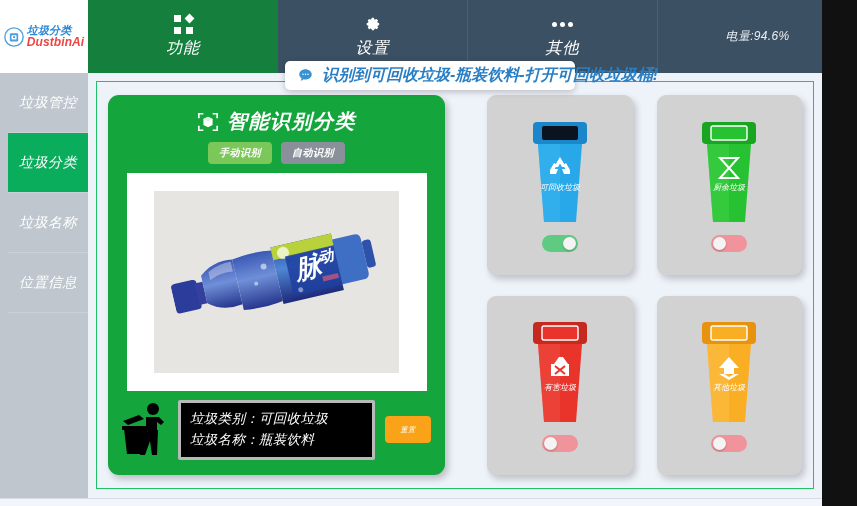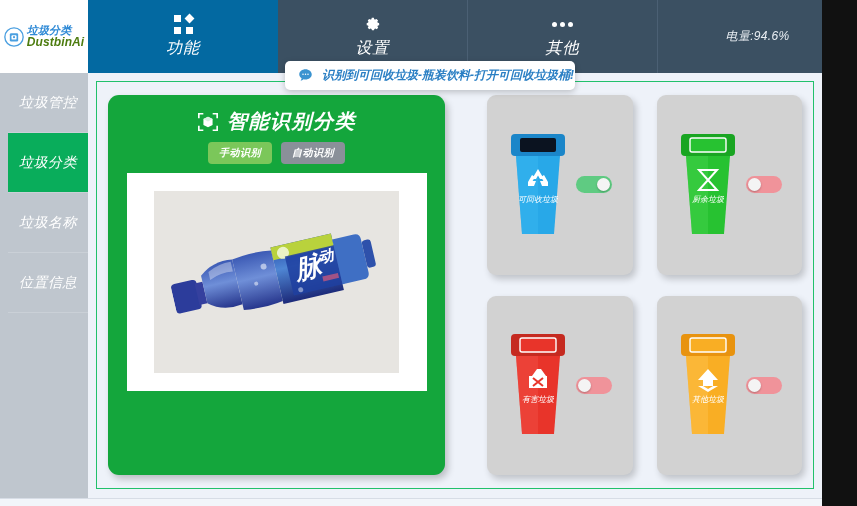--- a/index.html
+++ b/index.html
@@ -24,30 +24,30 @@
     display: flex;
   }
   .brand {
     width: 88px; height: 73px; background: #ffffff;
     display: flex; align-items: center; justify-content: center;
     gap: 3px;
   }
   .brand-logo { width: 20px; height: 20px; flex: 0 0 20px; }
   .brand-text { line-height: 1.12; }
   .brand-line1 { font-size: 11px; color: #2f8ad6; font-weight: bold; letter-spacing:.2px;}
-  .brand-line2 { font-size: 12px; color: #4d7c0f; font-weight: bold; letter-spacing:.1px;}
+  .brand-line2 { font-size: 12px; color: #ef4444; font-weight: bold; letter-spacing:.1px;}
 
   .navtab {
     width: 190px; height: 73px;
     display: flex; flex-direction: column;
     align-items: center; justify-content: center; gap: 3px;
     color: #ffffff;
     border-right: 1px solid #4b6074;
   }
-  .navtab.active { background: #0369a1; border-right: none; }
+  .navtab.active { background: #15803d; border-right: none; }
   .navtab .tab-ico { height: 20px; display:flex; align-items:center; justify-content:center; }
   .navtab .tab-label { font-size: 16px; letter-spacing: 1px; }
 
   .grid-ico { width: 19px; height: 19px; position: relative; }
   .grid-ico i {
     position: absolute; width: 7px; height: 7px; background: #fff; display: block;
   }
   .grid-ico i:nth-child(1){ left:0; top:0; }
   .grid-ico i:nth-child(2){ right:0; top:0; transform: rotate(45deg); }
   .grid-ico i:nth-child(3){ left:0; bottom:0; }
@@ -63,21 +63,21 @@
 
   
   .toast {
     position: absolute; left: 285px; top: 61px; width: 290px; height: 29px;
     background: #ffffff; border-radius: 5px;
     box-shadow: 0 2px 6px rgba(0,0,0,.22);
     display: flex; align-items: center; gap: 9px;
     padding-left: 13px; z-index: 40;
   }
   .toast-icon { width: 15px; height: 15px; flex: 0 0 15px; }
-  .toast-text { font-size: 12px; color: #2a7fc4; white-space: nowrap; font-weight: 600; text-align: center; }
+  .toast-text { font-size: 16px; color: #2a7fc4; white-space: nowrap; font-weight: 600; text-align: center; }
 
   
   .sidebar {
     position: absolute; left: 0; top: 73px; width: 88px; bottom: 8px;
     background: #bfc6ce;
   }
   .side-item {
     height: 60px; display:flex; align-items:center; justify-content:center;
     font-size: 14px; color: #ffffff; letter-spacing:.5px;
     border-bottom: 1px solid #cad0d7;
@@ -152,21 +152,21 @@
 
   
   .bins {
     flex: 1; display: grid;
     grid-template-columns: 1fr 1fr; grid-template-rows: 1fr 1fr;
     gap: 21px 24px;
   }
   .bin-card {
     background: #d2d2d2; border-radius: 9px;
     box-shadow: 3px 4px 7px rgba(0,0,0,.20);
-    display:flex; align-items:center; justify-content:center;
+    display:flex; flex-direction:column; align-items:center; justify-content:center;
     gap: 7px;
   }
   .bin-svg { width: 62px; height: 110px; }
   .toggle {
     width: 36px; height: 17px; border-radius: 9px; position: relative;
   }
   .toggle.on  { background: #5fcb82; }
   .toggle.off { background: #f0939a; }
   .toggle .knob {
     position:absolute; top: 2px; width: 13px; height: 13px;
@@ -310,20 +310,35 @@
               <path d="M168 14 h22 q6 0 6 6 v34 q0 6 -6 6 h-22 z" fill="#3f6fc4"></path>
               <rect x="196" y="22" width="9" height="28" rx="3" fill="#2e51ab"></rect>
               <circle cx="95" cy="25" r="3" fill="#ffffff" opacity=".55"></circle>
               <circle cx="84" cy="40" r="2" fill="#ffffff" opacity=".5"></circle>
               <circle cx="126" cy="56" r="2.5" fill="#ffffff" opacity=".45"></circle>
               <path d="M40 18 q12 -6 24 -5 v10 q-12 -2 -24 3 z" fill="#ffffff" opacity=".35"></path>
             </svg>
           </div>
         </div>
 
+        <div class="result-row">
+          <svg class="tidyman" viewBox="0 0 46 55">
+            <circle cx="31" cy="7" r="6" fill="#000"></circle>
+            <path d="M24 15 h13 l5 5 -3 3 -4 -3 v8 h-11 z" fill="#000"></path>
+            <path d="M26 28 h10 l-1 25 h-5 l-2 -14 -5 14 h-5 z" fill="#000"></path>
+            <path d="M1 19 l16 -6 5 4 -16 6 z" fill="#000"></path>
+            <path d="M2 27 h24 l-3 25 h-18 z" fill="#000"></path>
+            <rect x="0" y="24" width="28" height="4" fill="#000"></rect>
+          </svg>
+          <div class="result-box">
+            <div class="result-line">垃圾类别：可回收垃圾</div>
+            <div class="result-line">垃圾名称：瓶装饮料</div>
+          </div>
+          <div class="reset-btn">重置</div>
+        </div>
       </div>
 
       <div class="bins">
 
         <div class="bin-card">
           <svg class="bin-svg" viewBox="0 0 62 110">
             <rect x="4" y="4" width="54" height="22" rx="4" fill="#1b86c9"></rect>
             <rect x="13" y="8" width="36" height="14" rx="2" fill="#0b1320"></rect>
             <path d="M9 26 h44 l-6 78 h-32 z" fill="#28a8e8"></path>
             <path d="M9 26 h22 v78 h-16 z" fill="#37b6f0" opacity=".5"></path>

